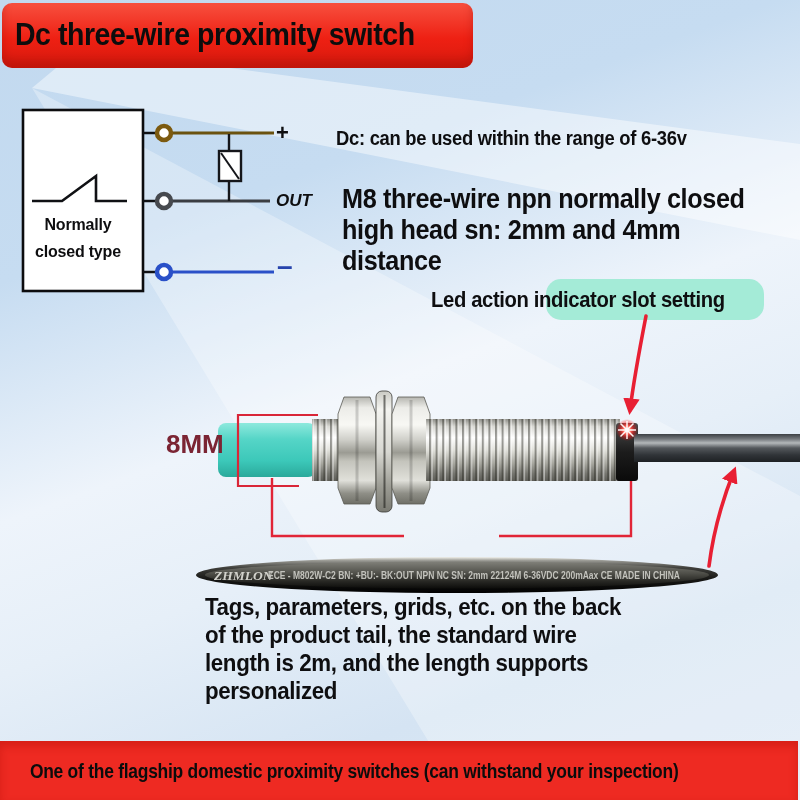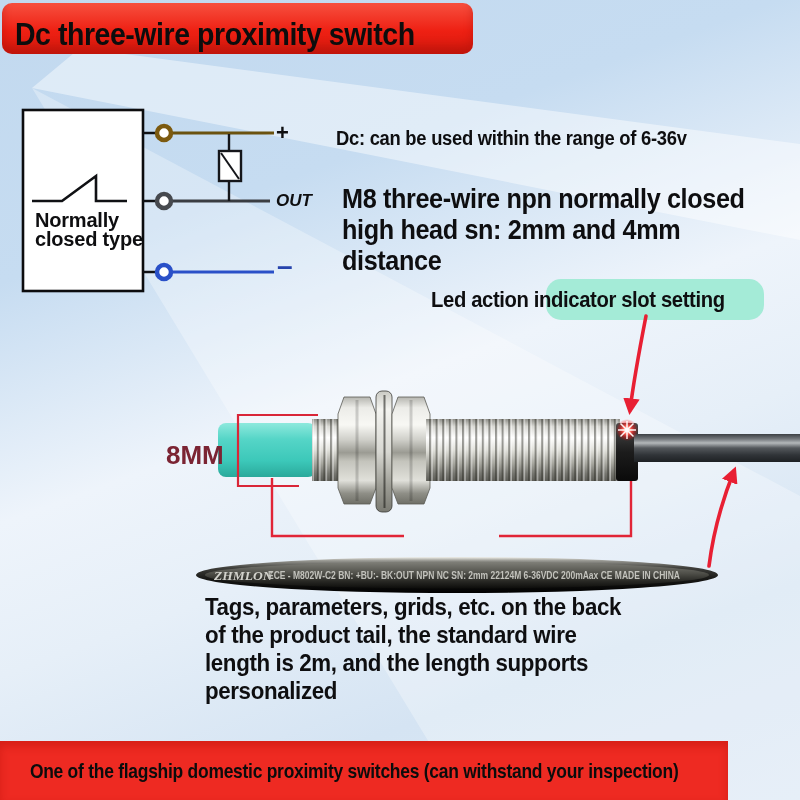--- a/index.html
+++ b/index.html
@@ -10,41 +10,41 @@
   }
   .ray{position:absolute;inset:0;pointer-events:none;}
   #ray1{background:rgba(255,255,255,.45);clip-path:polygon(4% 11%,100% 30%,100% 18%,10% 6%);}
   #ray2{background:rgba(255,255,255,.30);clip-path:polygon(4% 11%,58% 100%,100% 100%,100% 62%);}
   .abs{position:absolute;}
   .txt{color:#0e0e10;font-weight:700;transform-origin:left top;}
   #artwork{position:absolute;left:0;top:0;z-index:2;}
   .layer-text{z-index:3;}
   
   #top-banner{
-    left:2px;top:3px;width:471px;height:51px;border-radius:10px;z-index:3;
+    left:2px;top:3px;width:471px;height:65px;border-radius:10px;z-index:3;
     background:linear-gradient(180deg,#f7503f 0%,#ee2013 55%,#d81a0e 100%);
     box-shadow:inset 0 -8px 10px rgba(145,12,6,.35);
   }
   #top-banner span{display:block;font-size:31px;font-weight:700;line-height:64px;
     padding-left:14px;letter-spacing:-.5px;color:#0d0d0d;transform:scaleX(.92);transform-origin:left center;white-space:nowrap;}
   
   #dc-range{left:336px;top:127px;font-size:20px;letter-spacing:-.3px;transform:scaleX(.92);white-space:nowrap;}
   #headline{left:342px;top:183px;font-size:28px;line-height:31px;letter-spacing:-.4px;transform:scaleX(.90);white-space:pre-line;}
   #led-pill{left:546px;top:279px;width:218px;height:41px;border-radius:15px;background:#a4ebd7;z-index:1;}
   #led-note{left:431px;top:287px;font-size:22px;letter-spacing:-.4px;transform:scaleX(.92);white-space:nowrap;}
-  #dim-8mm{left:166px;top:440px;font-size:26px;color:#7b2433;white-space:nowrap;}
+  #dim-8mm{left:166px;top:429px;font-size:26px;color:#7b2433;white-space:nowrap;}
   #dim-41mm{left:411px;top:513px;font-size:30px;color:#e12537;white-space:nowrap;}
   #tail-note{left:205px;top:593px;font-size:24px;line-height:28px;letter-spacing:-.4px;transform:scaleX(.93);white-space:pre-line;}
   
-  #nc-label{left:35px;top:211px;font-size:20px;line-height:19px;letter-spacing:-.2px;white-space:pre-line;}
+  #nc-label{left:35px;top:211px;font-size:16px;line-height:27px;letter-spacing:-.2px;white-space:pre-line;text-align:center;}
   #t-plus{left:276px;top:120px;font-size:22px;}
   #t-out{left:276px;top:191px;font-size:17px;font-style:italic;}
   #t-minus{left:277px;top:250px;font-size:28px;color:#2744ad;}
   
-  #bottom-banner{left:0;top:741px;width:728px;height:59px;background:#ee2a22;z-index:3;
+  #bottom-banner{left:0;top:741px;width:798px;height:59px;background:#ee2a22;z-index:3;
     box-shadow:inset 0 5px 8px rgba(190,20,12,.5);}
   #bottom-banner span{display:block;font-size:21px;font-weight:700;line-height:59px;color:#0c0c0c;
     padding-left:36px;letter-spacing:-.3px;transform:scaleX(.83);transform-origin:left center;white-space:nowrap;}
 </style>
 </head>
 <body>
 
 <div id="canvas">
 
   <div id="ray1" class="ray"></div>

